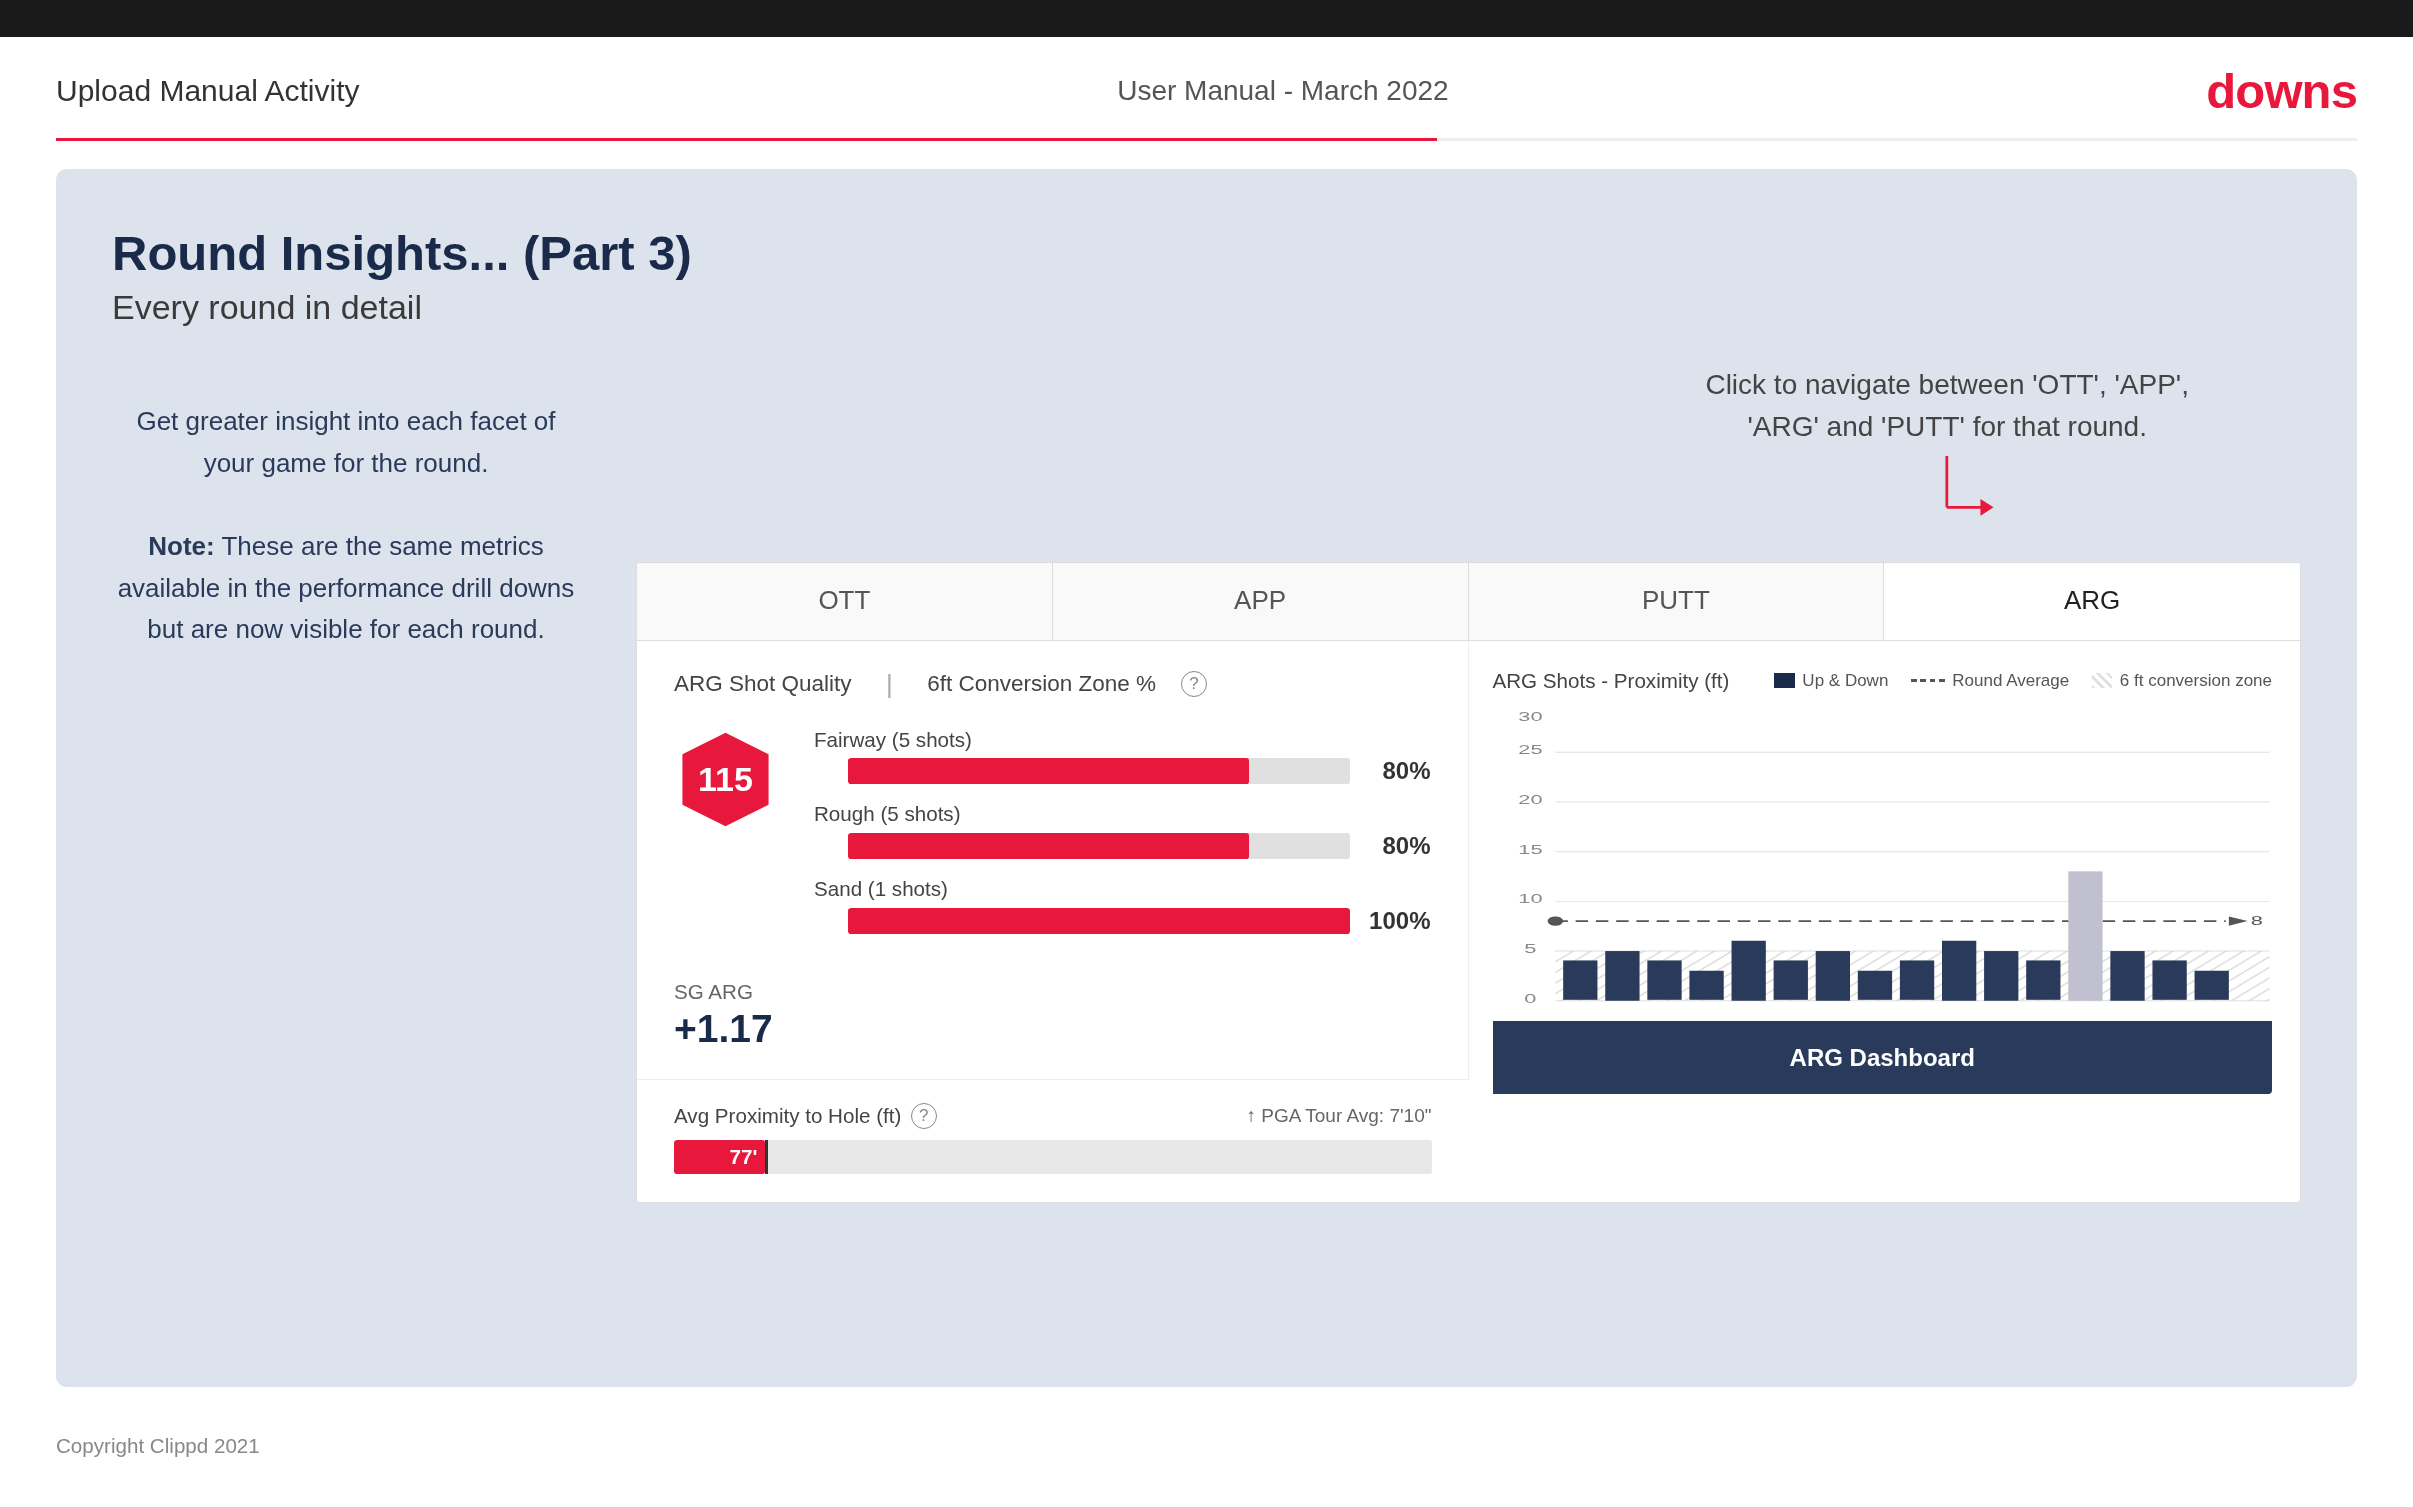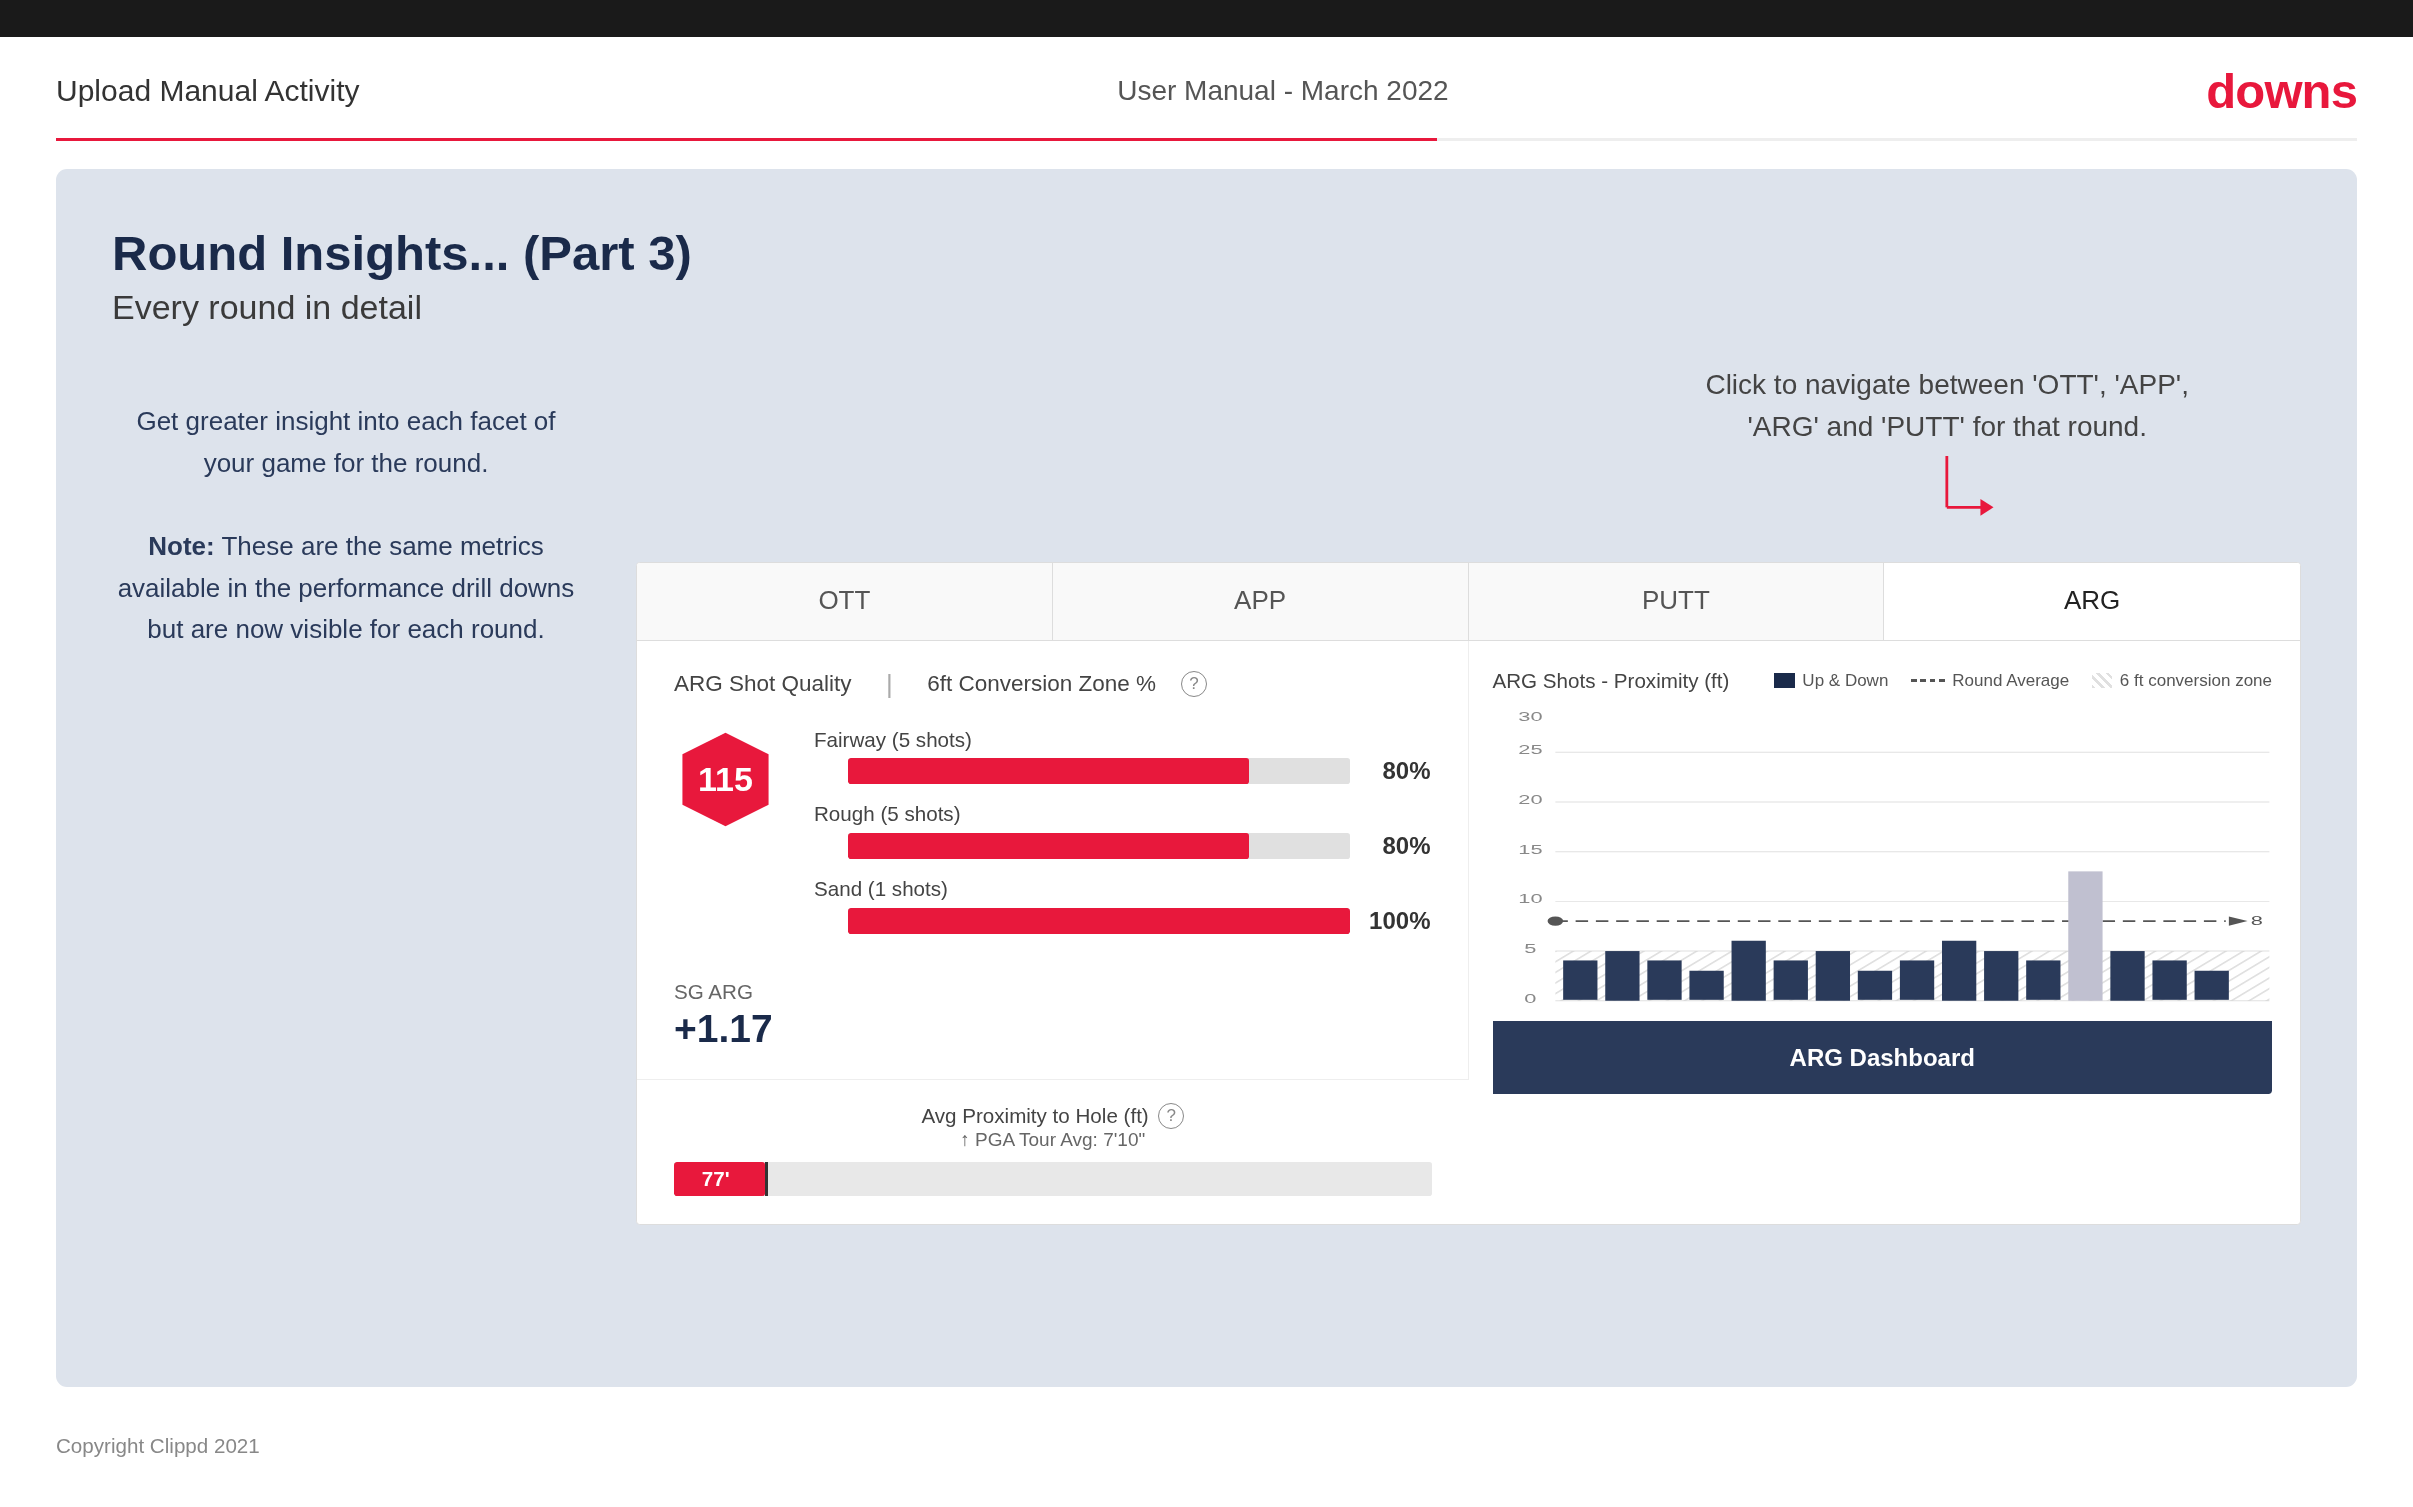--- a/index.html
+++ b/index.html
@@ -248,41 +248,40 @@
       border-top: 0.9px solid #eee;
       padding-top: 22.5px;
     }
     .proximity-header {
       display: flex;
       justify-content: space-between;
       align-items: center;
       margin-bottom: 11.2px;
       font-size: 20.6px;
       color: #444;
-      flex-direction: column;
     }
     .proximity-pga {
       font-size: 19px;
       color: #666;
     }
     .proximity-bar-track {
       height: 34px;
       background: #e8e8e8;
       border-radius: 2.8px;
       overflow: hidden;
       position: relative;
     }
     .proximity-bar-fill {
       height: 100%;
       background: #e8183c;
       width: 12%;
       border-radius: 2.8px;
       display: flex;
       align-items: center;
-      justify-content: center;
+      justify-content: flex-end;
       padding-right: 7.5px;
       font-size: 20.6px;
       font-weight: 700;
       color: #fff;
     }
     .proximity-cursor {
       position: absolute;
       top: 0;
       left: 12%;
       width: 2.8px;

